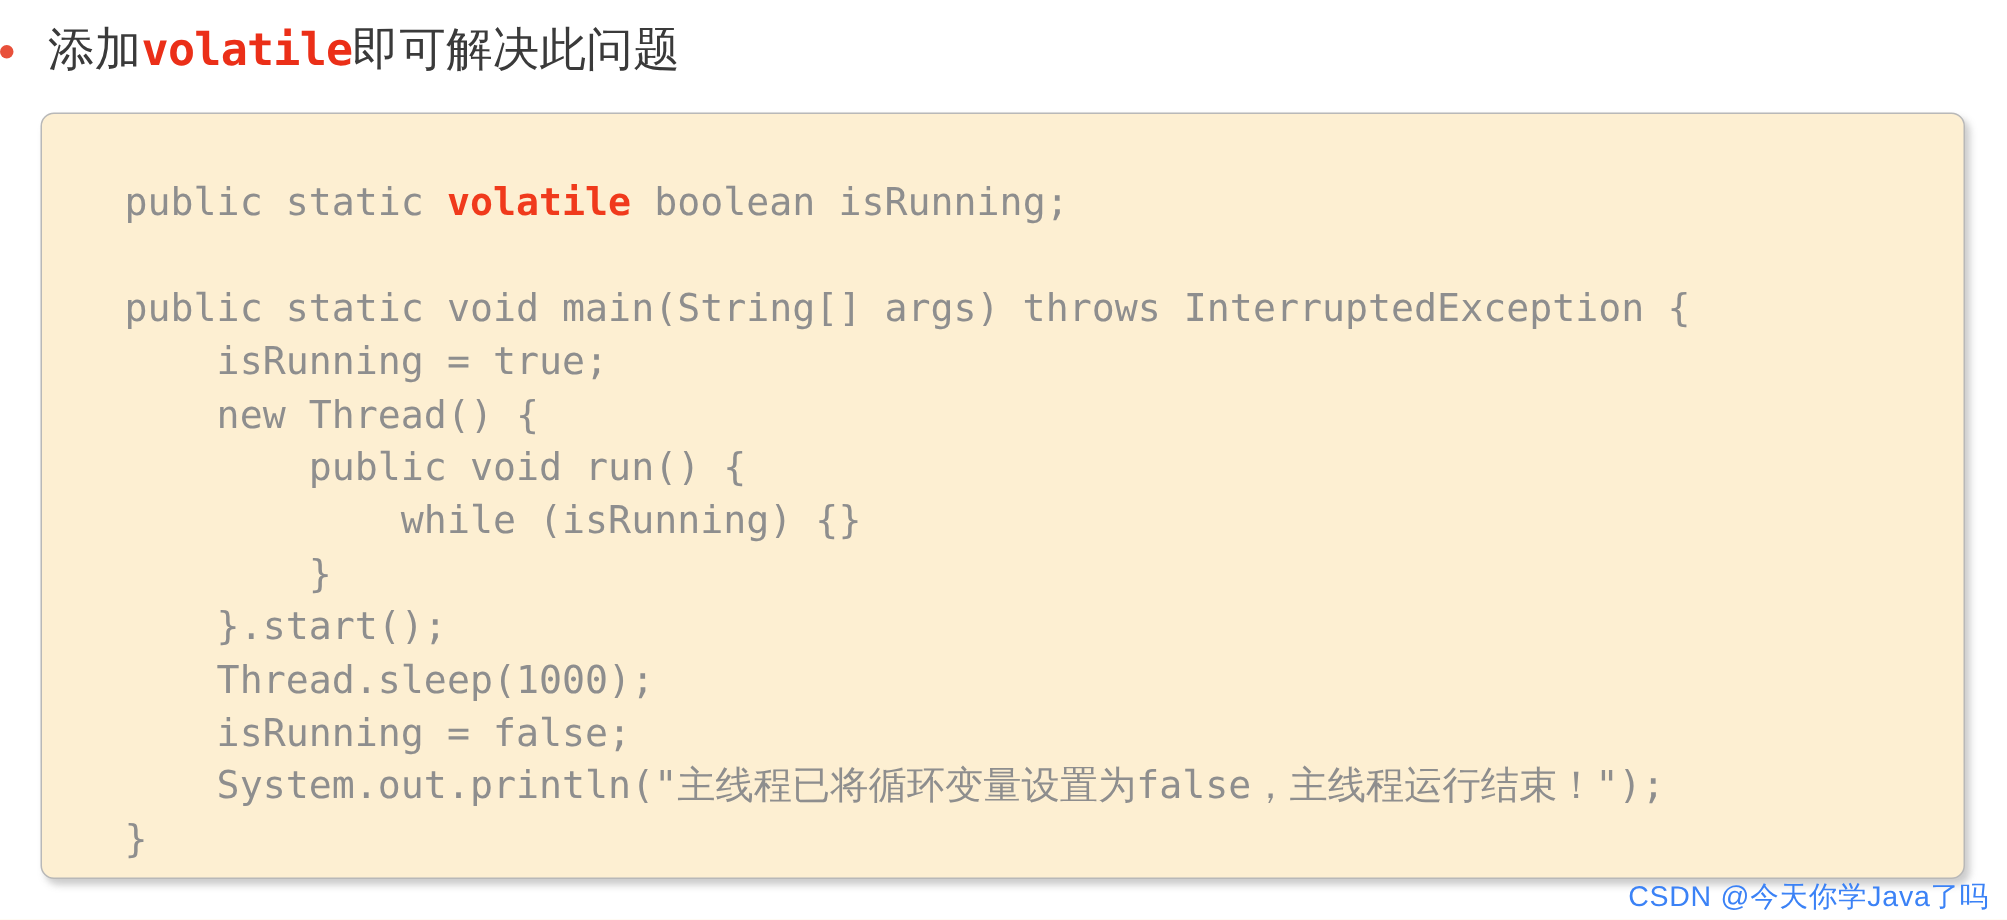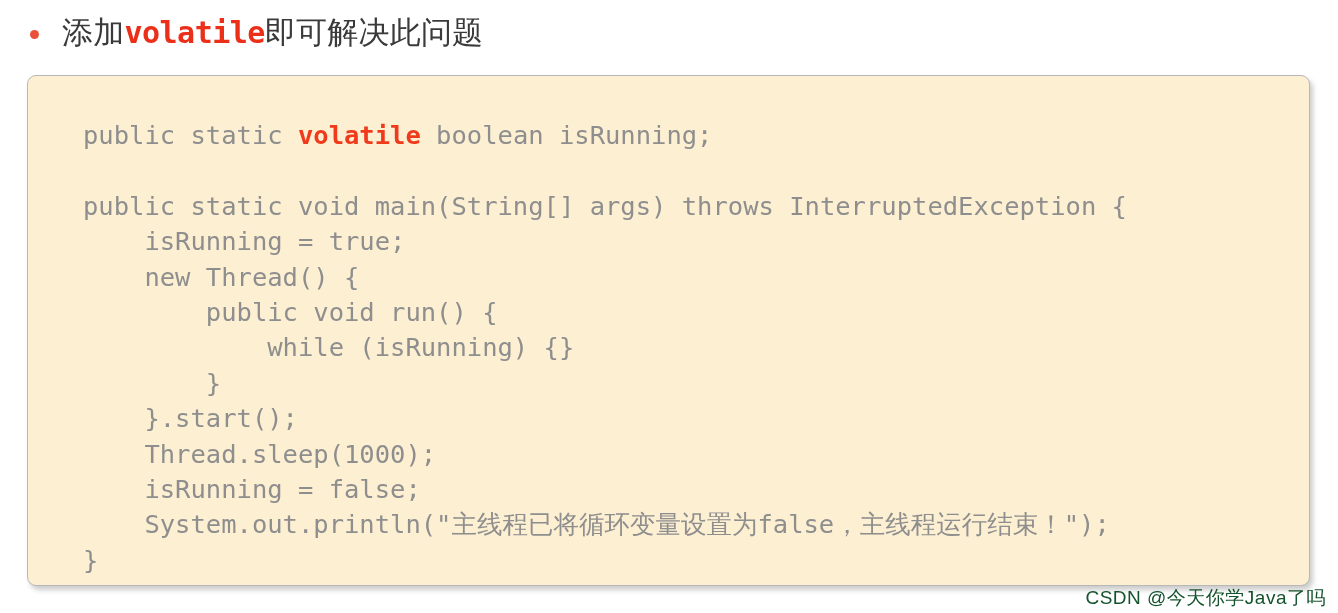--- a/index.html
+++ b/index.html
@@ -17,21 +17,20 @@
 
   
   #heading {
     position: absolute;
     left: 0;
     top: 0;
     width: 1338px;
     height: 66px;
     display: flex;
     align-items: center;
-    padding-left: 30px;
     box-sizing: border-box;
   }
   #bullet-dot {
     width: 9px;
     height: 9px;
     border-radius: 50%;
     background: #e8503a;
     flex: 0 0 auto;
     margin-right: 23px;
     margin-top: 3px;
@@ -82,21 +81,21 @@
     color: #f03a1c;
     font-weight: 700;
   }
 
   
   #watermark {
     position: absolute;
     right: 12px;
     bottom: 2px;
     font-size: 19px;
-    color: #14532d;
+    color: #3b82f6;
     font-family: "Liberation Sans", "DejaVu Sans", sans-serif;
     white-space: nowrap;
     letter-spacing: 0.5px;
     pointer-events: none;
   }
 </style>
 </head>
 <body>
 
 <div id="heading">

